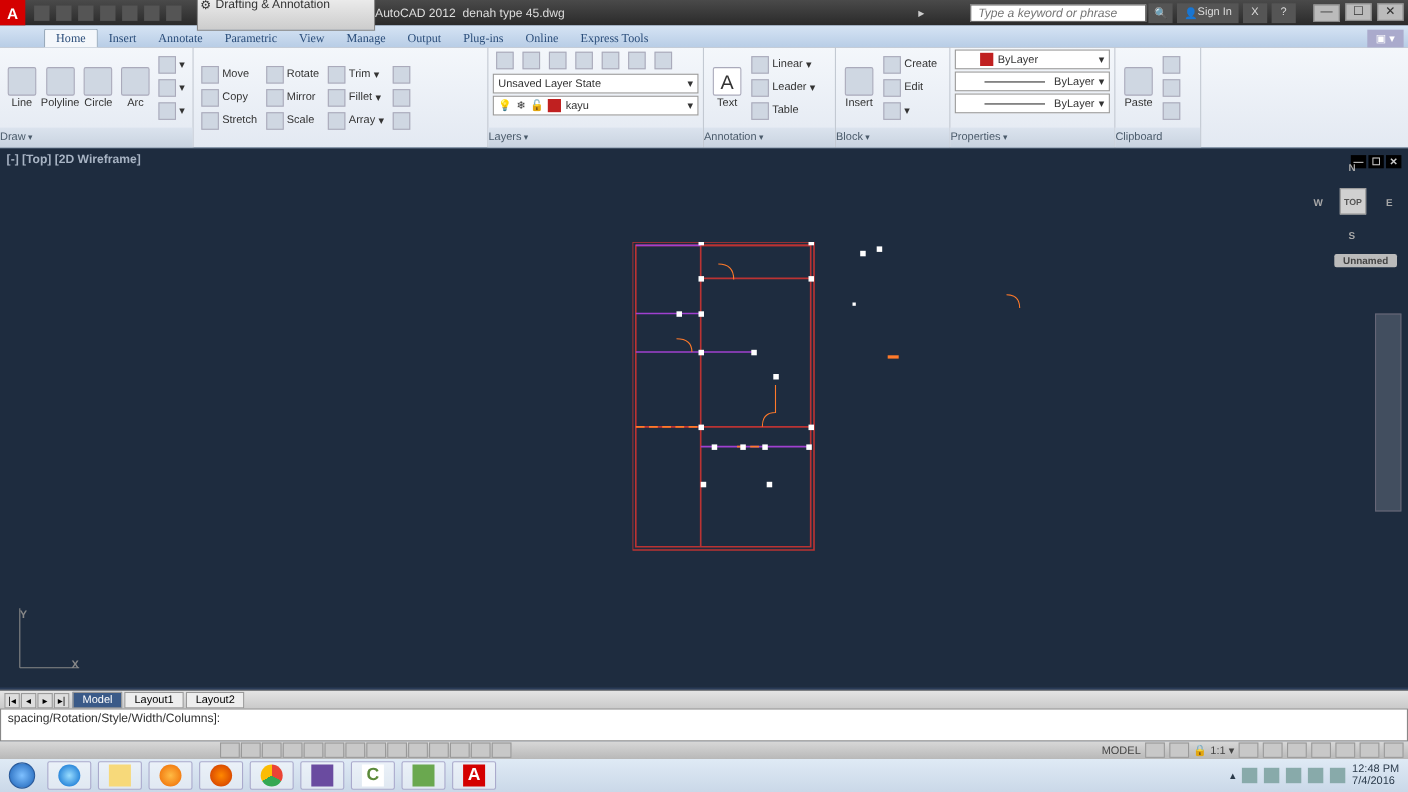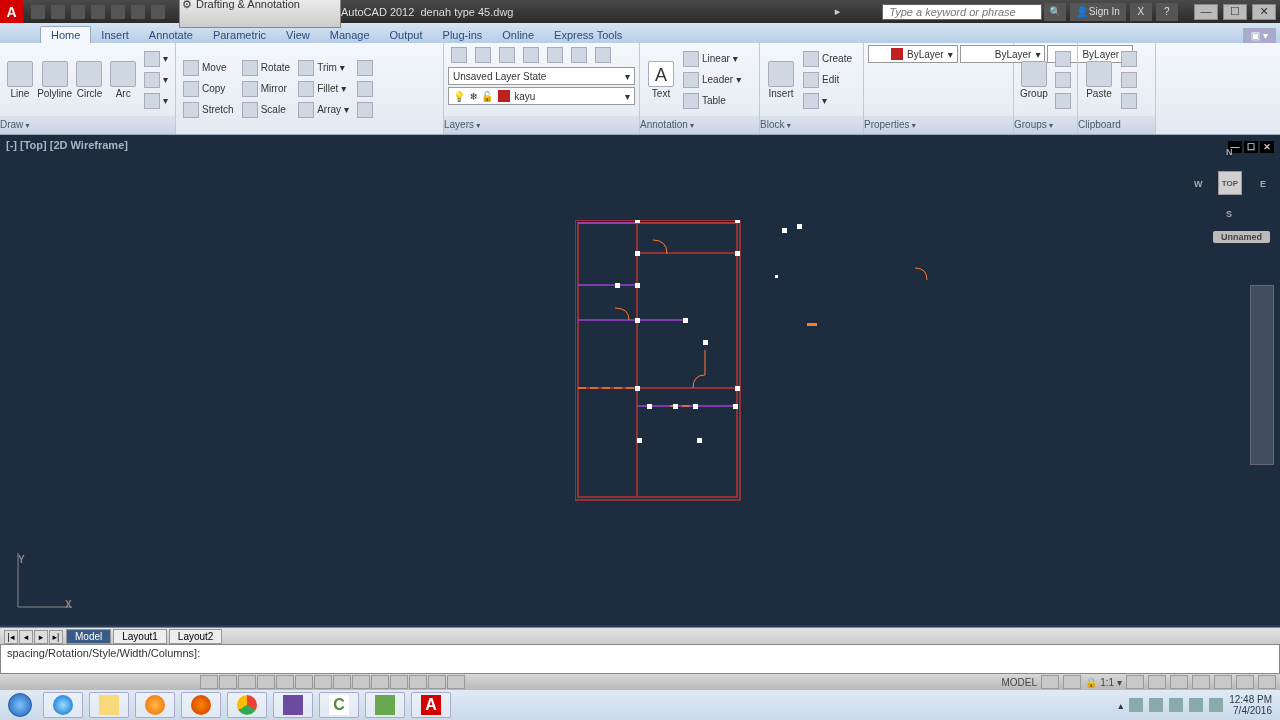--- a/index.html
+++ b/index.html
@@ -12,21 +12,21 @@
 .qat span { width:14px; height:14px; background:#555; display:inline-block; }
 .workspace-dd { background: linear-gradient(#eee,#ccc); color:#333; font-size:11px; padding:1px 40px 17px 16px; border:1px solid #888; position:relative; margin-left:6px; }
 .workspace-dd:before { content:"⚙"; position:absolute; left:2px; }
 .title-center { flex:1; text-align:left; font-size:11px; color:#ddd; }
 .search-box { background:#fff; color:#999; font-size:11px; font-style:italic; padding:1px 6px; width:160px; border:1px solid #666;margin-left:38px; }
 .titlebar .rbtn { width:22px; height:18px; background:#555; margin:0 2px; display:inline-flex; align-items:center; justify-content:center; color:#ddd; font-size:10px; }
 .win-controls span { display:inline-block; width:24px; height:16px; background:#bbb; margin-left:2px; text-align:center; font-size:11px; color:#333; border:1px solid #888; }
 
 
 .ribbon-tabs { height: 20px; background: linear-gradient(#d6e4f4,#b8cde6); display:flex; align-items:flex-end; font-size:11px; padding-left:40px; }
-.ribbon-tabs .tab { padding:2px 10px; color:#2a4d7a; cursor:pointer; }
+.ribbon-tabs .tab { padding:2px 10px; color:#2a4d7a; cursor:pointer;font-family:Liberation Serif, serif; }
 .ribbon-tabs .tab.active { background:#f4f7fb; border:1px solid #9ab; border-bottom:none; border-radius:2px 2px 0 0; }
 .ribexp { margin-left:auto; padding:2px 8px; background:#aac; color:#fff; font-size:10px; margin-right:4px; }
 
 
 .ribbon { height: 92px; background: linear-gradient(#f4f7fb,#e3e9f2); display:flex; border-bottom:1px solid #9ab; font-size:11px; color:#333; }
 .panel { border-right:1px solid #c3c9d2; display:flex; flex-direction:column; }
 .panel-body { flex:1; display:flex; align-items:center; padding:2px 4px; gap:2px; }
 .panel-title { height:18px; background:linear-gradient(#dbe3ee,#c9d3e0); text-align:left; font-size:10px; color:#4a5a6a; line-height:18px; position:relative; }
 .panel-title .dd:after { content:" ▾"; font-size:8px; }
 .bigbtn { width:34px; display:flex; flex-direction:column; align-items:center; gap:1px; padding:1px 2px; }
@@ -80,21 +80,21 @@
 .statusbar .right .sb { background:#c8c8c8; }
 
 
 .taskbar { position:absolute; left:0; right:0; bottom:0; height:30px; background:linear-gradient(#dfeaf5,#cad8e8); display:flex; align-items:center; }
 .taskbar .start { width:40px; height:30px; display:flex; align-items:center; justify-content:center; }
 .taskbar .start .orb { width:24px; height:24px; border-radius:50%; background:radial-gradient(#7ec0ff,#1a5fb4); border:1px solid #2a5a9a; }
 .taskbar .tb { width:40px; height:26px; margin:0 3px; background:rgba(255,255,255,.4); border:1px solid #aac; border-radius:2px; display:flex; align-items:center; justify-content:center; }
 .taskbar .tb .ic { width:20px; height:20px; }
 .tray { margin-left:auto; display:flex; align-items:center; gap:6px; padding-right:8px; font-size:10px; color:#2a3a4a; }
 .tray .ic { width:14px; height:14px; background:#8aa; }
-.tray .clock { text-align:right; line-height:11px; }
+.tray .clock { line-height:11px; }
 </style>
 </head>
 <body>
 
 <div class="titlebar">
   <div class="a-logo">A</div>
   <div class="qat">
     <span></span>
     <span></span>
     <span></span>
@@ -286,21 +286,21 @@
             <div class="ic"></div>
             <span>Edit</span>
           </div>
         <div class="smbtn"><div class="ic"></div>▾</div>
       </div>
     </div>
     <div class="panel-title"><span class="dd">Block</span></div>
   </div>
 
   <div class="panel" style="width:150px">
-    <div class="panel-body" style="flex-direction:row;align-items:stretch;gap:2px">
+    <div class="panel-body" style="flex-direction:column;align-items:stretch;gap:2px">
       <div class="lineinput">
           <div class="ic" style="width:14px;height:14px"></div>
           <span class="sw" style="background:#c02020"></span>
           <span>ByLayer</span>
           <span style="margin-left:auto">▾</span>
         </div>
       <div class="lineinput">
           <div class="ic" style="width:14px;height:14px"></div>
           <span style="flex:1;border-top:1px solid #333;margin:0 4px"></span>
           <span>ByLayer</span>
@@ -309,40 +309,20 @@
       <div class="lineinput">
           <div class="ic" style="width:14px;height:14px"></div>
           <span style="flex:1;border-top:1px solid #333;margin:0 4px"></span>
           <span>ByLayer</span>
           <span style="margin-left:auto">▾</span>
         </div>
     </div>
     <div class="panel-title"><span class="dd">Properties</span></div>
   </div>
 
-  <div class="panel" style="width:64px">
-    <div class="panel-body">
-      <div class="bigbtn">
-          <div class="ic"></div>
-          <span>Group</span>
-        </div>
-      <div class="col3">
-        <div class="smbtn">
-            <div class="ic"></div>
-          </div>
-        <div class="smbtn">
-            <div class="ic"></div>
-          </div>
-        <div class="smbtn">
-            <div class="ic"></div>
-          </div>
-      </div>
-    </div>
-    <div class="panel-title"><span class="dd">Groups</span></div>
-  </div>
 
 
   <div class="panel" style="width:78px">
     <div class="panel-body">
       <div class="bigbtn">
           <div class="ic"></div>
           <span>Paste</span>
         </div>
       <div class="col3">
         <div class="smbtn">

